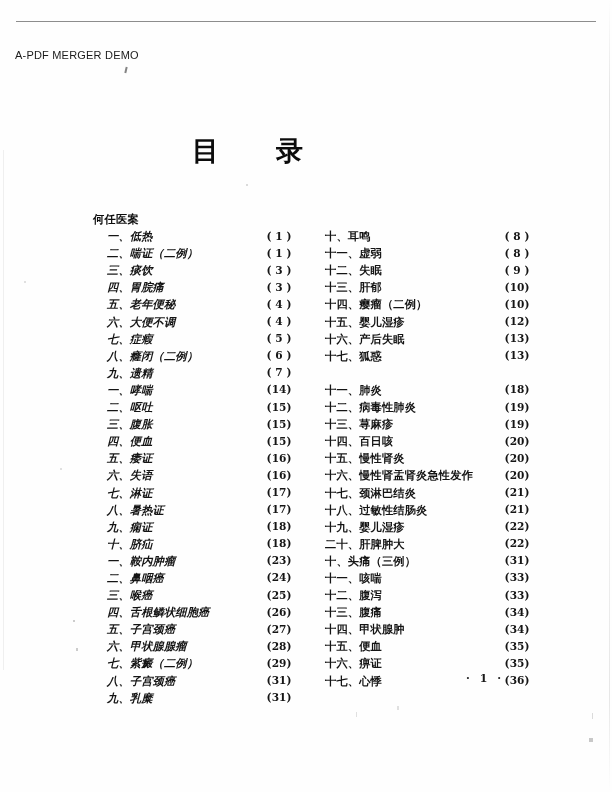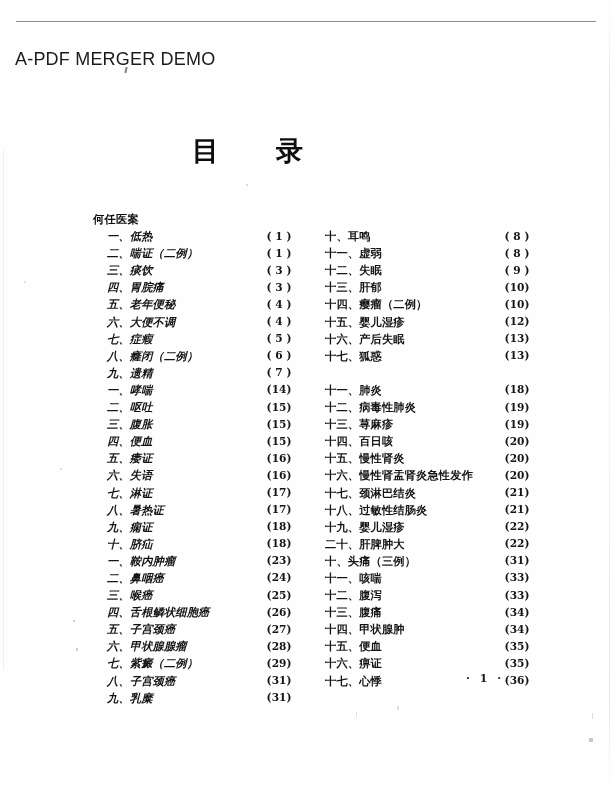--- a/index.html
+++ b/index.html
@@ -57,21 +57,21 @@
     height: 520px;
     background: rgba(185,185,185,0.22);
   }
 
   
   .watermark {
     position: absolute;
     left: 15px;
     top: 49px;
     font-family: "Liberation Sans", sans-serif;
-    font-size: 18px;
+    font-size: 11px;
     letter-spacing: 0.2px;
     color: #1b1b1b;
     white-space: nowrap;
   }
   .watermark-tick {
     position: absolute;
     left: 125px;
     top: 67px;
     width: 2px;
     height: 6px;

